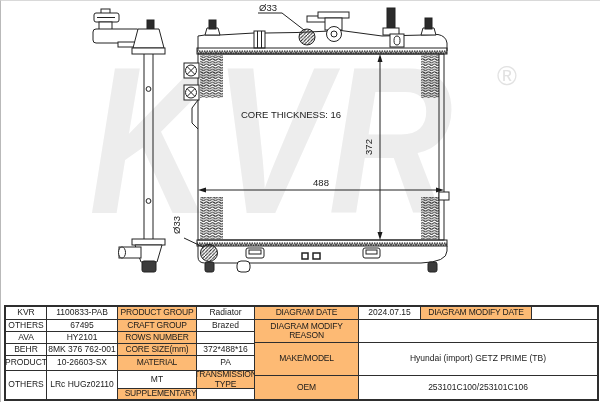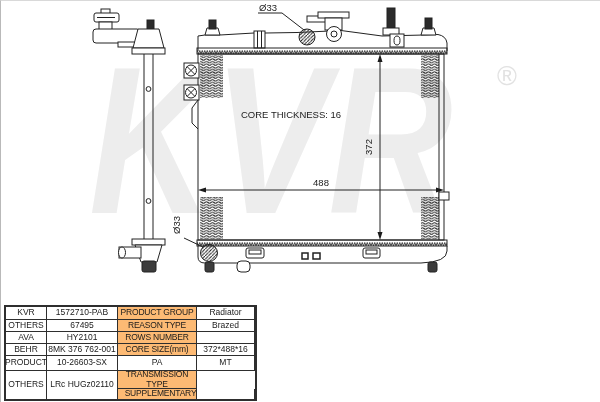--- a/index.html
+++ b/index.html
@@ -194,47 +194,63 @@
         <line x1="183" y1="237" x2="202" y2="246"></line>
       </g>
     </g>
   </svg>
   </div>
 
   <div class="spec-table">
 
     <div class="grid grid-left">
       <div class="t-cell">KVR</div>
-      <div class="t-cell">1572710-PAB</div>
+      <div class="t-cell">1100833-PAB</div>
       <div class="t-cell lbl">PRODUCT GROUP</div>
       <div class="t-cell">Radiator</div>
 
       <div class="t-cell">OTHERS</div>
       <div class="t-cell">67495</div>
-      <div class="t-cell lbl">REASON TYPE</div>
+      <div class="t-cell lbl">CRAFT GROUP</div>
       <div class="t-cell">Brazed</div>
 
       <div class="t-cell">AVA</div>
       <div class="t-cell">HY2101</div>
       <div class="t-cell lbl">ROWS NUMBER</div>
       <div class="t-cell"></div>
 
       <div class="t-cell">BEHR</div>
       <div class="t-cell">8MK 376 762-001</div>
       <div class="t-cell lbl">CORE SIZE(mm)</div>
       <div class="t-cell">372*488*16</div>
 
       <div class="t-cell">PRODUCT</div>
       <div class="t-cell">10-26603-SX</div>
+      <div class="t-cell lbl">MATERIAL</div>
       <div class="t-cell">PA</div>
 
       <div class="t-cell span2r nb">OTHERS</div>
       <div class="t-cell span2r nb">LRc HUGz02110</div>
       <div class="t-cell">MT</div>
       <div class="t-cell lbl wrap2">TRANSMISSION TYPE</div>
 
       <div class="t-cell lbl nb c3">SUPPLEMENTARY</div>
       <div class="t-cell nb c4"></div>
     </div>
 
+    <div class="grid grid-right">
+      <div class="t-cell lbl">DIAGRAM DATE</div>
+      <div class="t-cell">2024.07.15</div>
+      <div class="t-cell lbl">DIAGRAM MODIFY DATE</div>
+      <div class="t-cell nr"></div>
+
+      <div class="t-cell lbl wrap2">DIAGRAM MODIFY REASON</div>
+      <div class="t-cell cspan nr"></div>
+
+      <div class="t-cell lbl">MAKE/MODEL</div>
+      <div class="t-cell cspan nr">Hyundai (import) GETZ PRIME (TB)</div>
+
+      <div class="t-cell lbl nb">OEM</div>
+      <div class="t-cell cspan nr nb">253101C100/253101C106</div>
+    </div>
 
   </div>
 </div>
 
 </body></html>

